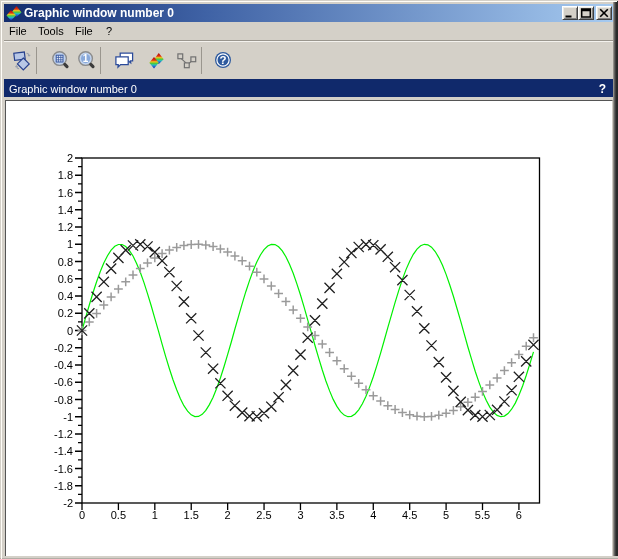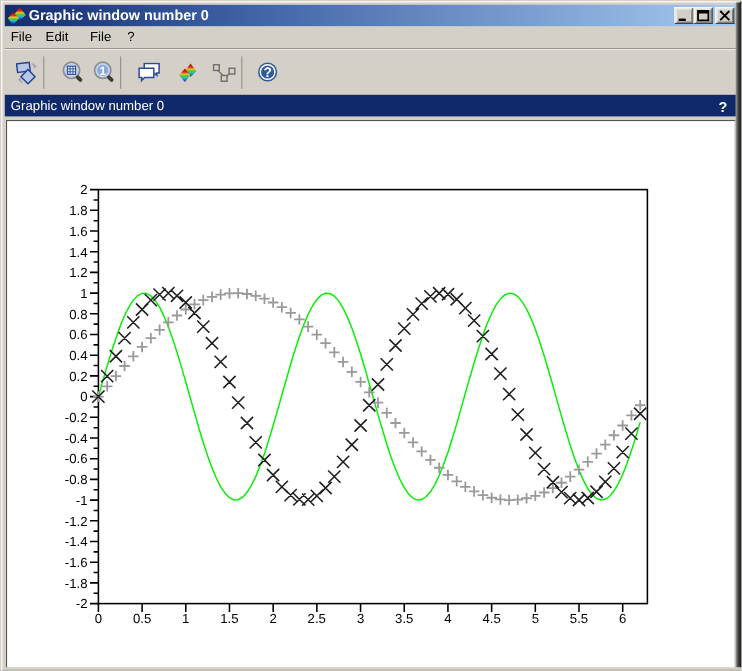--- a/index.html
+++ b/index.html
@@ -56,21 +56,21 @@
       </svg>
   </div>
   <div class="wbtn" style="left:592px">
     <svg width="14" height="12" viewBox="0 0 14 12" style="display:block">
         <path d="M3.2 2.2 L10.8 9.8 M10.8 2.2 L3.2 9.8" fill="none" stroke="#000" stroke-width="1.6"></path>
       </svg>
   </div>
 </div>
 <div class="menubar">
   <span style="left:5px">File</span>
-  <span style="left:34px">Edit</span>
+  <span style="left:34px">Tools</span>
   <span style="left:71px">File</span>
   <span style="left:102px">?</span>
 </div>
 <div class="menusep"></div>
 <div class="menusep2"></div>
 <div class="toolbar">
   <div class="tsep" style="left:32px"></div>
   <div class="tsep" style="left:96px"></div>
   <div class="tsep" style="left:197px"></div>
   <svg style="position:absolute;left:9px;top:9px" width="20" height="20" viewBox="0 0 20 20">

